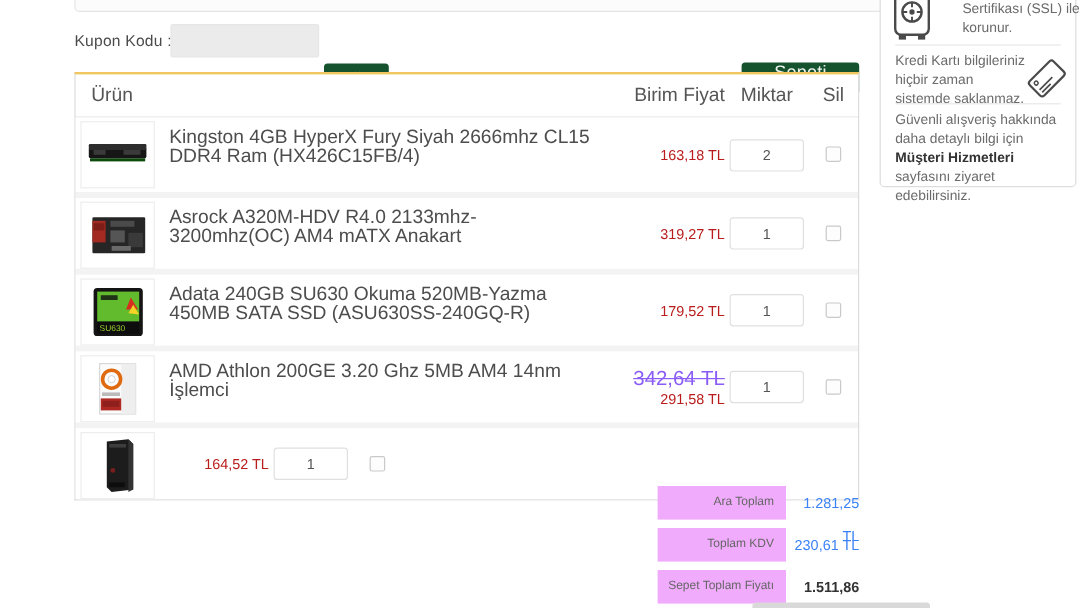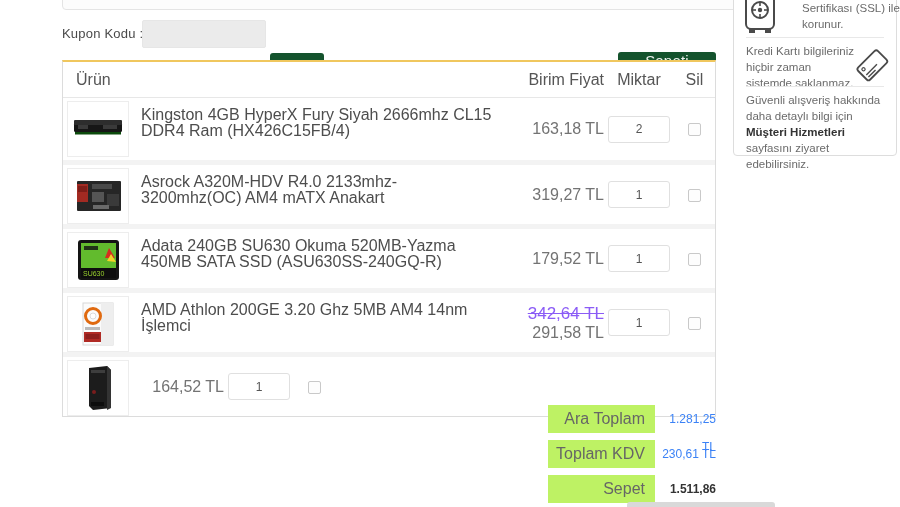--- a/index.html
+++ b/index.html
@@ -40,37 +40,37 @@
   .col-qty { width:70px; text-align:center; }
   .col-del { width:41px; text-align:center; }
   .cart-row { display:flex; align-items:center; min-height:58px; background:#fff; }
   .cart-row.first { min-height:62px; }
   .row-sep { height:5px; background:#f3f3f3; }
   .thumb {
     width:62px; height:56px; margin-left:4px; align-self:flex-start; margin-top:3px;
     border:1px solid #ededed; background:#fff; display:flex; align-items:center; justify-content:center;
   }
   .col-title { flex:1; padding:9px 14px 0 12px; align-self:flex-start; font-size:16px; color:#4d4d4d; line-height:16px; }
-  .price { font-size:16px; color:#737373; white-space:nowrap; }
+  .price { font-size:12px; color:#b91c1c; white-space:nowrap; }
   .price-old { font-size:17px; color:#8b5cf6; text-decoration:line-through; white-space:nowrap; }
   .qty-input {
     width:62px; height:27px; border:1px solid #e0e0e0; border-radius:3px;
     text-align:center; font-size:12px; color:#555; background:#fff; outline:none;
     font-family:"Liberation Sans",sans-serif;
   }
   .del-check {
     width:13px; height:13px; appearance:none; -webkit-appearance:none;
     border:1px solid #c9c9c9; border-radius:2px; background:#fdfdfd; cursor:pointer; vertical-align:middle;
   }
   
   .totals { position:absolute; left:62px; top:405px; width:654px; display:flex; flex-direction:column; gap:7px; }
   .totals-row { display:flex; justify-content:flex-end; height:28px; }
   .totals-label {
-    width:107px; background:#bef264; text-align:right; padding-right:10px;
-    line-height:28px; font-size:16px; color:#666;
+    width:107px; background:#f0abfc; text-align:right; padding-right:10px;
+    line-height:28px; font-size:10px; color:#666;
   }
   .totals-value { width:61px; text-align:right; line-height:28px; font-size:12px; color:#3b82f6; }
   .totals-row.grand .totals-value { font-weight:bold; color:#333; }
   .bottom-partial { position:absolute; left:627px; top:502px; width:148px; height:10px; background:#d9d9d9; border-radius:3px; }
   
   .sidebar {
     position:absolute; left:733px; top:-50px; width:164px; height:206px;
     border:1px solid #ddd; border-radius:4px; background:#fff;
   }
   .sb-divider { position:absolute; left:12px; right:12px; height:1px; background:#e8e8e8; }

